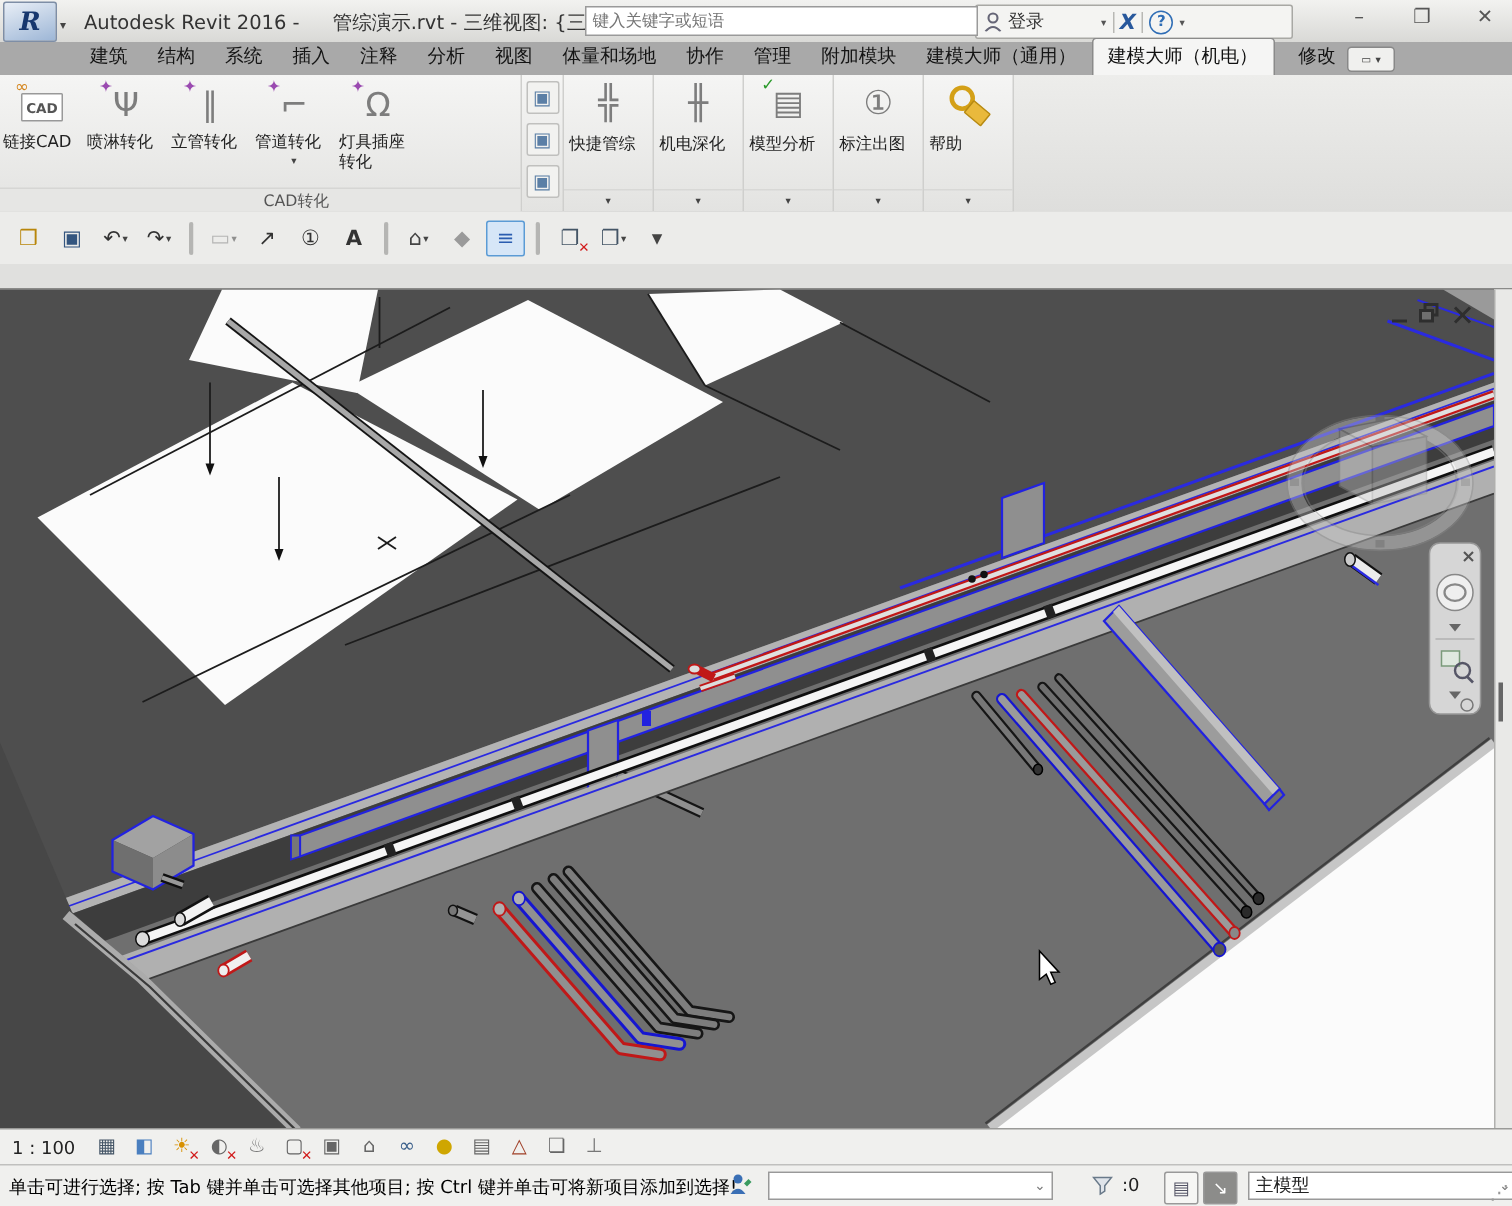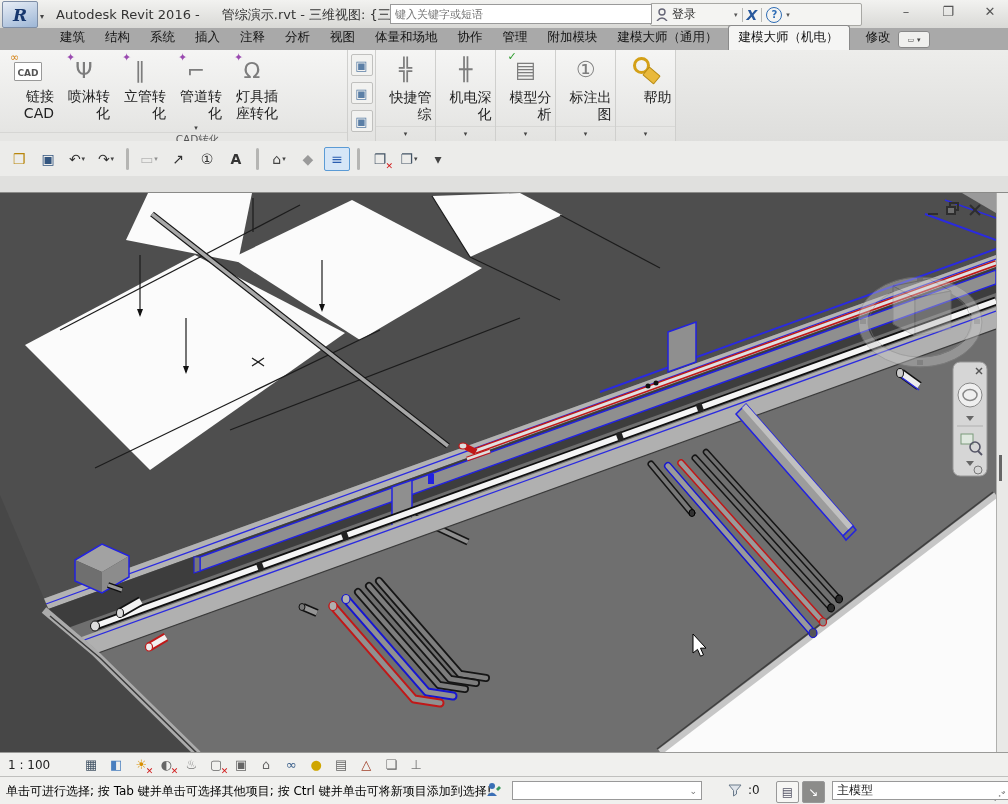--- a/index.html
+++ b/index.html
@@ -55,21 +55,21 @@
   .ricon{width:32px;height:32px;position:relative;display:flex;align-items:center;justify-content:center;
     font-size:22px;color:#7d7d7d;}
   .ricon .glyphbox{line-height:1;}
   .ricon[data-icon="link-cad"] .glyphbox{font-size:9px;font-weight:bold;color:#555;background:#fff;
     border:1px solid #999;padding:6px 2px 2px;border-radius:1px;}
   .badge{position:absolute;left:-2px;top:-3px;font-size:11px;line-height:1;}
   .ricon[data-icon="help-key"]::before{content:"";position:absolute;left:3px;top:3px;width:11px;height:11px;
     border:3.5px solid #d4a017;border-radius:50%;}
   .ricon[data-icon="help-key"]::after{content:"";position:absolute;left:14px;top:16px;width:13px;height:9px;
     background:#e9b93c;border:1px solid #b78a12;transform:rotate(40deg);border-radius:1px;}
-  .rlabel{font-size:14px;color:#222;text-align:right;line-height:1.2;width:52px;}
+  .rlabel{font-size:11px;color:#222;text-align:left;line-height:1.2;width:52px;}
   .rdd{font-size:7px;color:#444;margin-top:1px;}
   .rbtn:not([data-dd="true"]) .rdd{visibility:hidden;}
   .grouplabel{height:15px;border-top:1px solid #d6d6d4;background:#e6e6e4;font-size:10.5px;color:#555;
     display:flex;align-items:center;justify-content:center;padding-left:48px;}
   .smallcol{width:28px;align-items:center;padding-top:4px;gap:6px;display:flex;flex-direction:column;}
   .sbtn{width:20px;height:20px;border:1px solid #c0c0be;border-radius:2px;background:#f2f2f0;
     color:#5b7fa6;font-size:13px;display:flex;align-items:center;justify-content:center;}
   .ddpanel{width:60px;align-items:center;}
   .ddpanel .top{flex:1;display:flex;flex-direction:column;align-items:center;padding-top:4px;gap:3px;}
   .ddrow{height:14px;width:100%;border-top:1px solid #d8d8d6;display:flex;align-items:center;
@@ -90,21 +90,21 @@
   .gapstrip{position:absolute;left:0;top:176px;width:1008px;height:17px;background:#e0e0de;
     border-bottom:1px solid #8a8a88;box-sizing:border-box;}
   
   .canvas{position:absolute;left:0;top:193px;width:996px;height:559px;background:#6f6f6f;}
   .gutter{position:absolute;left:996px;top:193px;width:12px;height:559px;background:#e9e9e7;
     border-left:1px solid #b0b0ae;box-sizing:border-box;}
   .gutter .tick{position:absolute;left:2px;top:262px;width:3px;height:26px;background:#666;}
   
   .viewbar{position:absolute;left:0;top:752px;width:1008px;height:24px;background:#f0f0ee;
     border-top:1px solid #9a9a98;box-sizing:border-box;display:flex;align-items:center;padding-left:8px;gap:2px;}
-  .scale{font-size:12px;color:#222;margin-right:28px;white-space:nowrap;}
+  .scale{font-size:12px;color:#222;margin-right:8px;white-space:nowrap;}
   .vb{position:relative;width:22px;height:20px;display:flex;align-items:center;justify-content:center;font-size:13px;}
   
   .statusbar{position:absolute;left:0;top:776px;width:1008px;height:28px;background:#f0f0ee;
     border-top:1px solid #c0c0be;box-sizing:border-box;}
   .hint{position:absolute;left:6px;top:6px;font-size:12px;color:#000000;white-space:nowrap;}
   .worker{position:absolute;left:486px;top:5px;}
   .combo{position:absolute;top:4px;height:19px;background:#fff;border:1px solid #999;font-size:12px;
     color:#222;display:flex;align-items:center;padding:0 4px;box-sizing:border-box;}
   .combo .chev{margin-left:auto;font-size:9px;color:#777;}
   .ws{left:512px;width:190px;}

